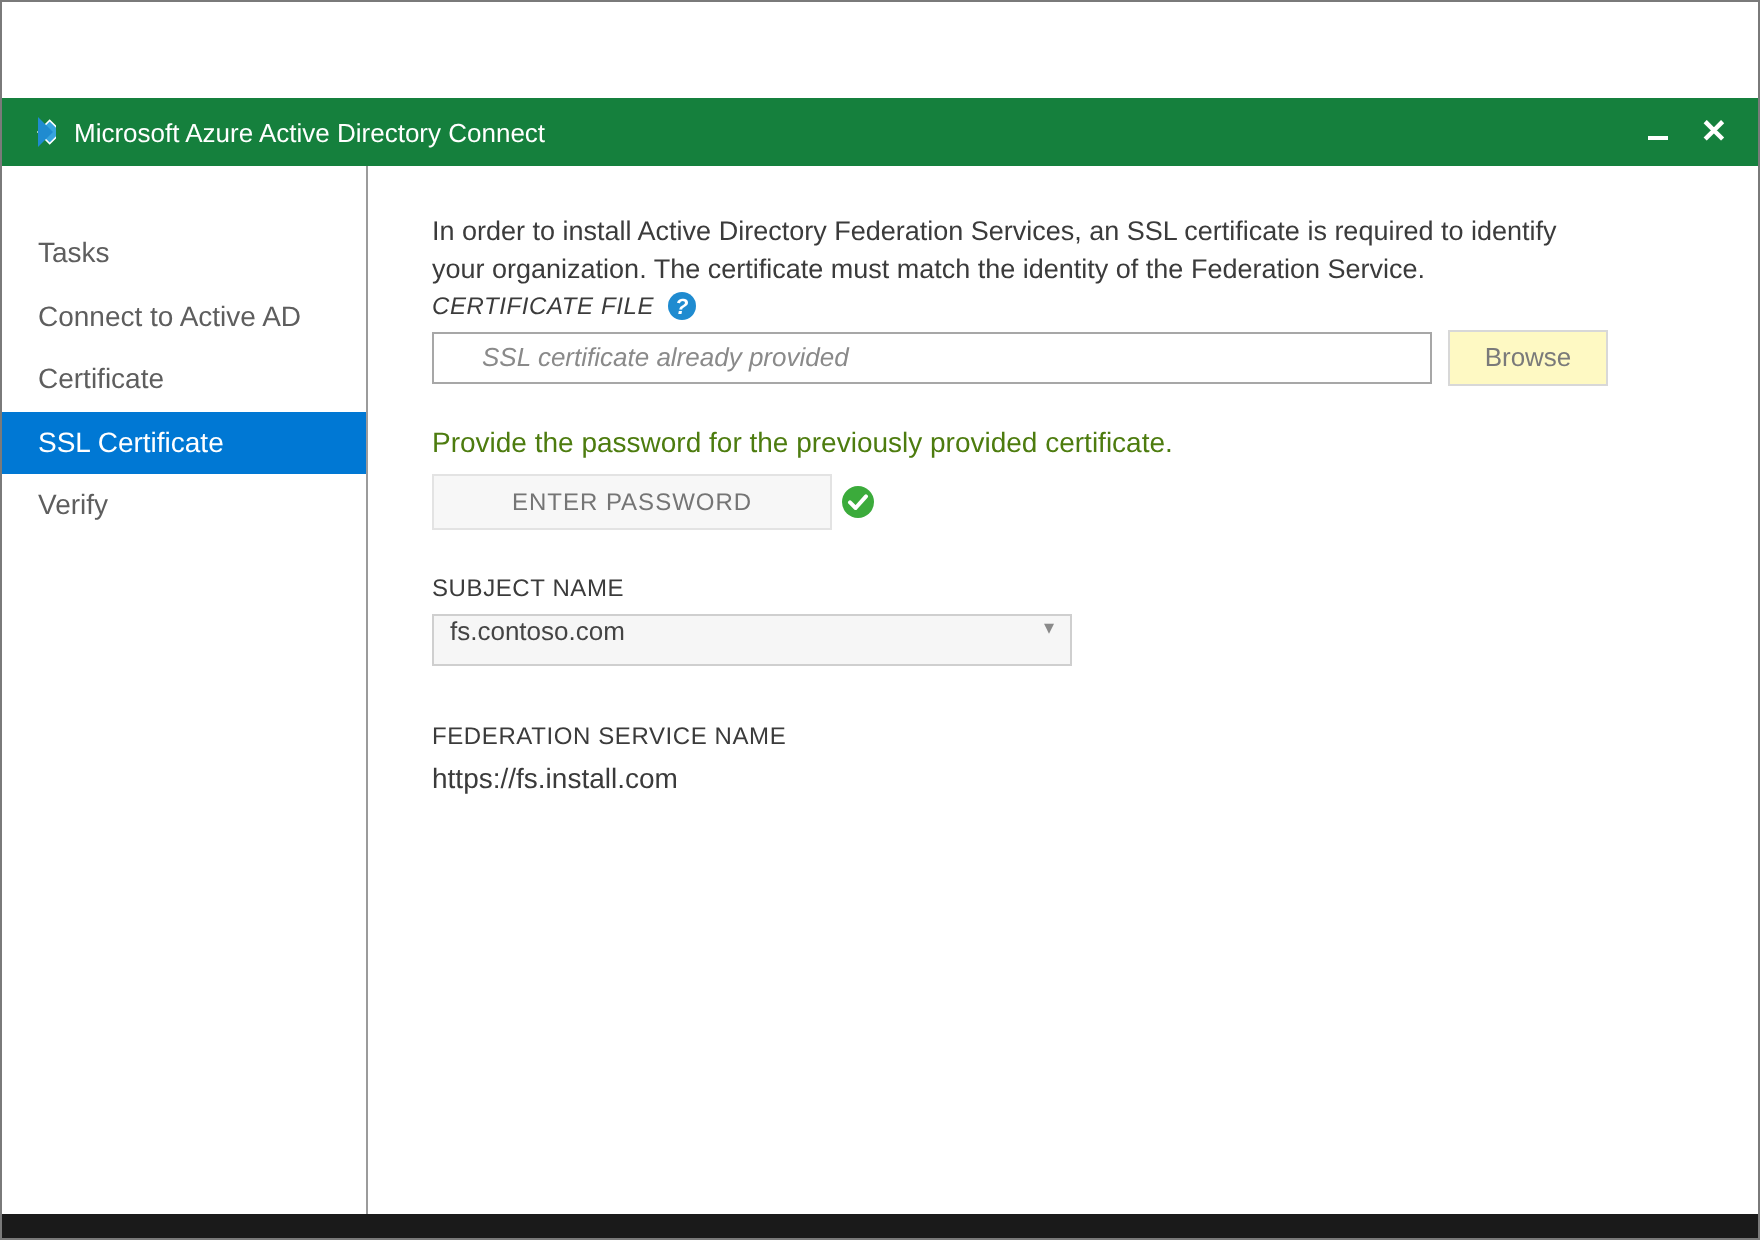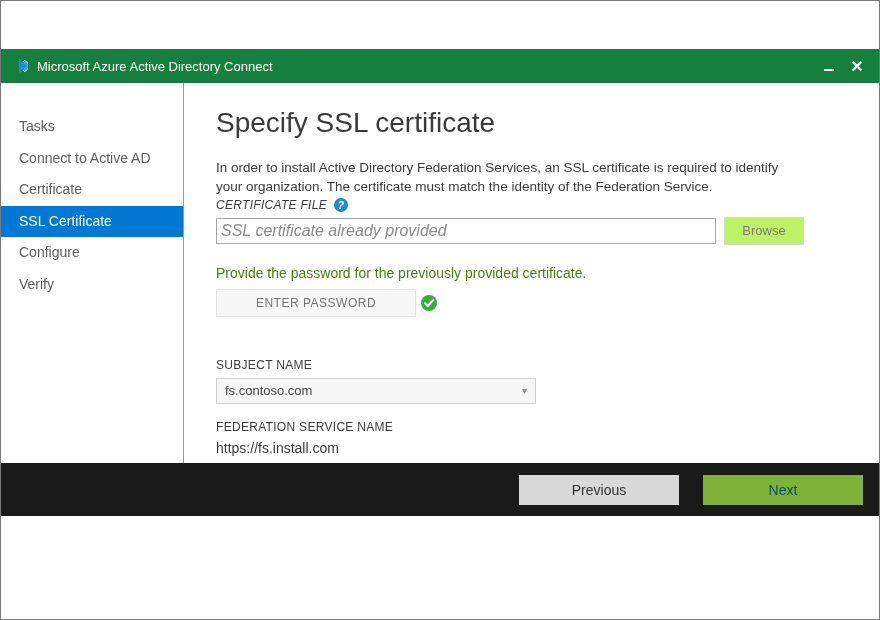--- a/index.html
+++ b/index.html
@@ -2,38 +2,38 @@
 <html><head>
 <meta charset="utf-8">
 <style>
   * { box-sizing: border-box; margin: 0; padding: 0; }
   body { font-family: "Segoe UI", Arial, sans-serif; background: #fff; width: 880px; height: 620px; overflow: hidden; border: 1px solid #7a7a7a; }
   .titlebar { background: #15803d; color: #fff; height: 34px; display: flex; align-items: center; padding: 0 8px; font-size: 13px; margin-top: 48px; }
   .titlebar .logo-slot { width:20px; height:20px; display:flex; align-items:center; justify-content:center; margin-right:8px; }
   .titlebar .spacer { flex: 1; }
   .titlebar .win-btn { width: 28px; text-align: center; font-size: 15px; color: #fff; }
   .titlebar .win-btn.close { font-size: 16px; font-weight:bold; }
-  .content { display: flex; height: 380px; background: #fff; }
+  .content { display: flex; height: 524px; background: #fff; }
   .sidebar { width: 183px; border-right: 1px solid #9b9b9b; padding-top: 28px; }
   .nav-item { padding: 6px 18px; font-size: 14px; color: #5e5e5e; cursor: default; line-height: 1.4; }
   .nav-item.active { background: #0078d4; color: #fff; }
   .main { flex: 1; padding: 24px 48px 0 32px; color: #3b3b3b; }
   .page-title { font-size: 28px; font-weight: 300; color: #3a3a3a; margin-bottom: 20px; }
   .intro { font-size: 13.5px; color: #3b3b3b; line-height: 1.4; max-width: 590px; }
   .field-label { font-size: 12px; letter-spacing: 0.3px; color: #3b3b3b; margin-bottom: 4px; display: flex; align-items: center; gap: 6px; font-style: italic; }
   .help-icon { display:inline-flex; width:16px; height:16px; }
   .row { display:flex; align-items:center; gap:8px; margin-bottom: 20px; }
-  .text-input { flex:0 0 500px; height: 26px; border: 1px solid #a7a7a7; padding: 0 4px; font-size: 16px; color:#333; }
+  .text-input { flex:0 0 500px; height: 26px; border: 1px solid #a7a7a7; padding: 0 24px; font-size: 13px; color:#333; }
   .text-input::placeholder { font-style: italic; color: #8a8a8a; }
-  .browse-btn { width:80px; height:28px; background:#bef264; border:1px solid #d8d8d8; color:#7a7a7a; font-size:13px;text-align:center; }
+  .browse-btn { width:80px; height:28px; background:#fef9c3; border:1px solid #d8d8d8; color:#7a7a7a; font-size:13px;text-align:center; }
   .hint { font-size:14px; color:#4d7c0f; margin-bottom:8px; }
-  .pwd-row { display:flex; align-items:center; gap:4px; margin-bottom: 41px; }
+  .pwd-row { display:flex; align-items:center; gap:4px; margin-bottom: 22px; }
   .pwd-input { width:200px; height:28px; border:1px solid #e3e3e3; background:#f7f7f7; text-align:center; font-size:12px; letter-spacing:0.5px; color:#8c8c8c; }
   .check-icon { display:inline-flex; width:18px; height:18px; }
-  .subject-select { width: 320px; height:26px; border:1px solid #cfcfcf; background:#f6f6f6; display:flex; align-items:center; justify-content:space-between; padding:0 8px; font-size:13px; color:#444; margin-bottom: 16px; }
+  .subject-select { width: 320px; height:26px; border:1px solid #cfcfcf; background:#f6f6f6; display:flex; align-items:flex-start; justify-content:space-between; padding:0 8px; font-size:13px; color:#444; margin-bottom: 28px; }
   .chevron { font-size:10px; color:#8a8a8a; }
   .section-label { font-size:12px; letter-spacing:0.3px; color:#3b3b3b; margin-bottom:6px; }
   .value-text { font-size:14px; color:#3b3b3b; }
   .footer { height: 53px; background:#1a1a1a; display:flex; align-items:center; justify-content:flex-end; padding: 0 16px; gap: 24px; }
   .btn { width: 160px; height: 30px; font-size: 14px; border: none; cursor: pointer; }
   .btn-prev { background:#d9d9d9; color:#333; }
   .btn-next { background:#7eb338; color:#0c4a6e; }
 </style>
 </head>
 <body>
@@ -54,26 +54,24 @@
   </span>
   <span class="win-btn close">✕</span>
 </div>
 
 <div class="content">
   <div class="sidebar">
     <div class="nav-item">Tasks</div>
     <div class="nav-item">Connect to Active AD</div>
     <div class="nav-item">Certificate</div>
     <div class="nav-item active">SSL Certificate</div>
-    <div class="nav-item">Configure</div>
     <div class="nav-item">Verify</div>
   </div>
 
   <div class="main">
-    <h1 class="page-title">Specify SSL certificate</h1>
     <p class="intro">In order to install Active Directory Federation Services, an SSL certificate is required to identify your organization. The certificate must match the identity of the Federation Service.</p>
 
     <div class="field-label">
       <span>CERTIFICATE FILE</span>
       <span class="help-icon">
         <svg width="16" height="16" viewBox="0 0 16 16">
           <circle cx="8" cy="8" r="7" fill="#1f8bd0"></circle>
           <text x="8" y="12" text-anchor="middle" font-size="11" font-weight="bold" fill="#fff">?</text>
         </svg>
       </span>

